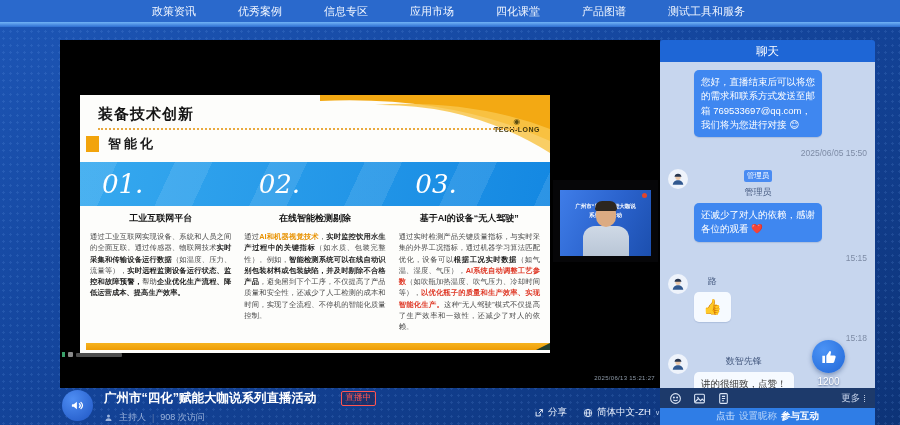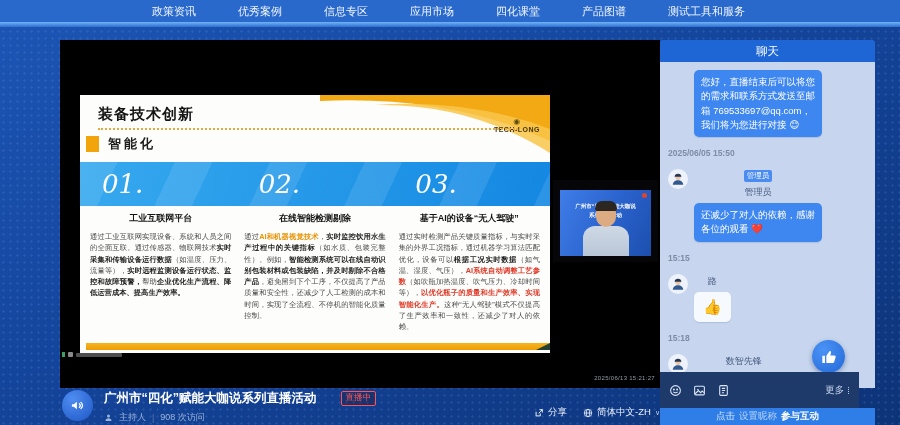--- a/index.html
+++ b/index.html
@@ -84,40 +84,40 @@
     color:#e8effc; font-size:9.5px; }
   .stream-actions .act { display:flex; align-items:center; gap:4px; cursor:pointer; }
   .caret { font-size:7px; color:#bcd0ee; }
 
   
   .chat { position:absolute; left:660px; top:40px; width:215px; height:385px; z-index:4; }
   .chat-header { position:absolute; left:0; top:0; right:0; height:22px; background:#1e66d6; border-radius:3px 3px 0 0;
     color:#fff; font-size:11.5px; text-align:center; line-height:22px; cursor:pointer; }
   .chat-body { position:absolute; left:0; right:0; top:22px; bottom:37px; background:#c7d6ee; overflow:hidden; }
   .crow { display:flex; align-items:flex-start; margin:8px 8px 0 8px; }
-  .crow.time { justify-content:flex-start;font-weight:bold; }
+  .crow.time { justify-content:flex-end; }
   .ctime { color:#7e8ca6; font-size:8.5px; margin:3px 0; }
   .cavatar { width:20px; height:20px; border-radius:50%; background:#eef3fb; margin-right:6px; flex:none;
     display:flex; align-items:center; justify-content:center; overflow:hidden; }
   .crow.cont .mcol { margin-left:26px; }
   .mname { display:flex; align-items:center; gap:4px; margin:1px 0 4px;flex-direction:column; }
   .mbadge { background:#4a8cf2; color:#fff; font-size:7.5px; padding:1px 3px; border-radius:2px; }
   .mname-t { color:#44597f; font-size:9px; }
   .bubble { max-width:128px; border-radius:5px; padding:5px 7px; font-size:9.5px; line-height:1.5;
     box-shadow:0 1px 1px rgba(30,60,120,.15); word-break:break-all; }
   .bubble.blue { background:#3f87f0; color:#fff; }
   .bubble.white { background:#f6faff; color:#3a3a3a; }
   .bubble.big-emoji { font-size:15px; padding:4px 9px; }
 
   .like-wrap { position:absolute; right:30px; top:300px; text-align:center; }
   .like-btn { width:33px; height:33px; border-radius:50%; background:radial-gradient(circle at 35% 30%,#4b93f5,#2268d8);
     display:flex; align-items:center; justify-content:center; cursor:pointer; box-shadow:0 2px 5px rgba(10,40,100,.4); }
   .like-count { margin-top:3px; color:#fff; font-size:10px; text-shadow:0 1px 2px rgba(10,40,100,.7); }
 
-  .chat-toolbar { position:absolute; left:0; right:16px; bottom:17px; height:36px; background:#1d3a6b;
+  .chat-toolbar { position:absolute; left:0; right:0; bottom:17px; height:20px; background:#1d3a6b;
     display:flex; align-items:center; gap:11px; padding:0 9px; }
   .tb-icon { display:flex; cursor:pointer; }
   .tb-more { margin-left:auto; color:#cdd9ef; font-size:9.5px; display:flex; align-items:center; gap:3px; cursor:pointer; }
   .chat-actionbar { position:absolute; left:0; right:0; bottom:0; height:17px; background:#2f7de6;
     display:flex; align-items:center; justify-content:center; gap:4px; font-size:9.5px; }
   .ab-prefix { color:#d9e9ff; }
   .ab-link { color:#b5d3f9; cursor:pointer; }
   .ab-suffix { color:#fff; font-weight:bold; cursor:pointer; }
 </style>
 </head>

